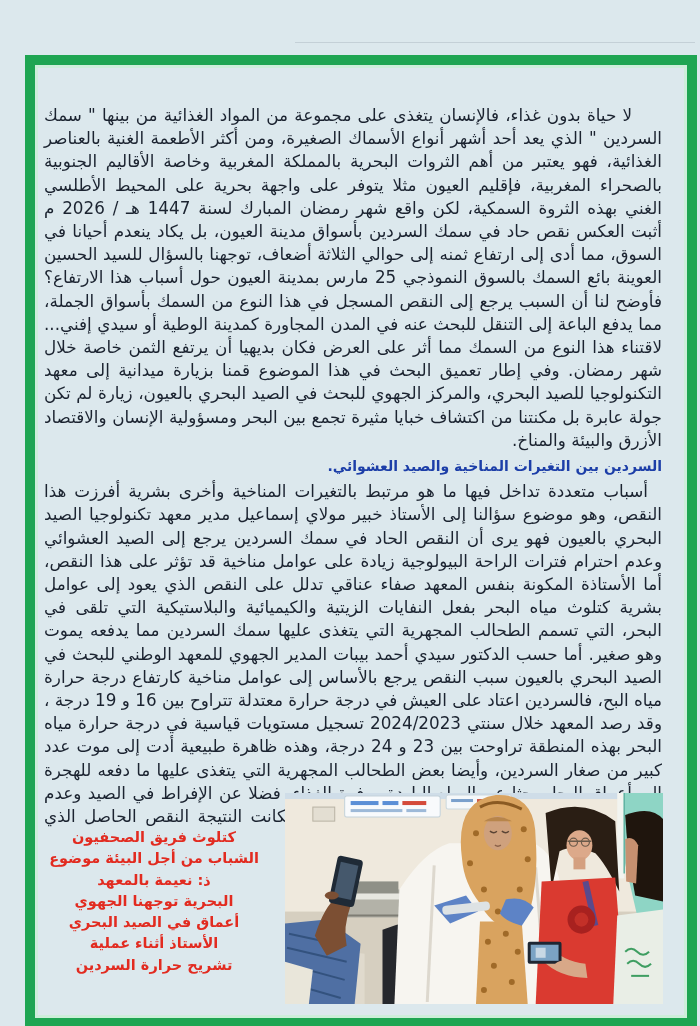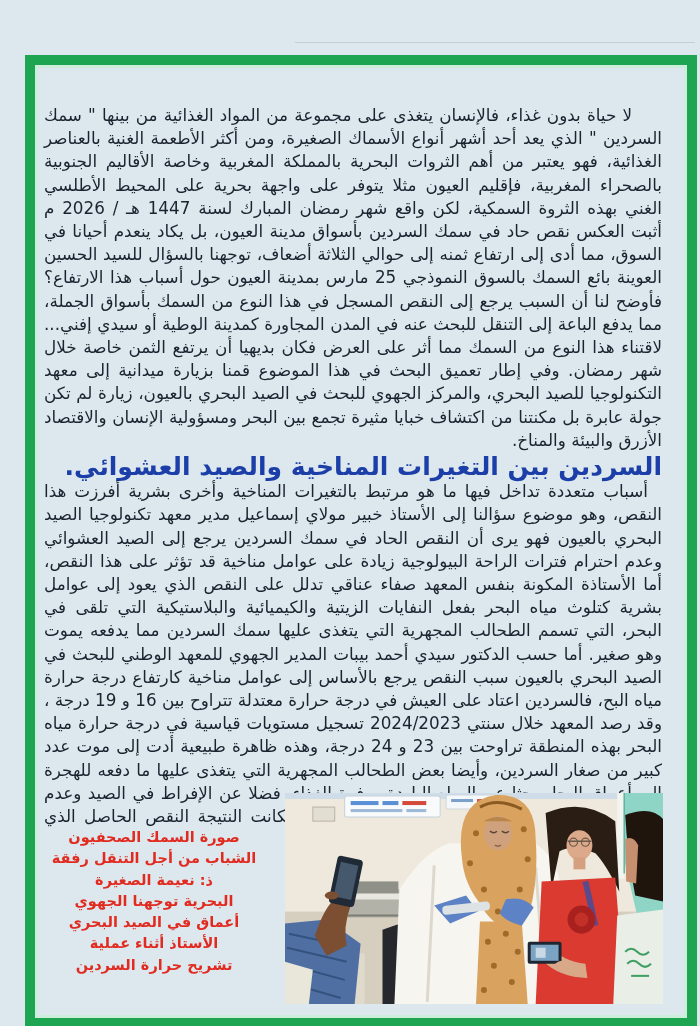--- a/index.html
+++ b/index.html
@@ -22,21 +22,21 @@
     direction:rtl;
     color:#1b2330;
     font-size:16.8px;line-height:23.2px;
     text-align:justify;
   }
   .article p{margin:0;}
   .p1{text-indent:30px;}
   .p2{text-indent:14px;}
   .heading{
     margin:3px 0 2px;
-    font-size:25px;font-weight:bold;
+    font-size:14px;font-weight:bold;
     color:#1c3ea8;
     text-align:right;direction:rtl;
   }
   .caption{
     position:absolute;left:46px;top:799px;width:216px;
     direction:rtl;text-align:center;
     color:#e22b20;font-weight:bold;
     font-size:14.5px;line-height:21.3px;
   }
   .photo{
@@ -54,23 +54,23 @@
 
   <div class="frame"></div>
 
   <div class="article">
     <p class="p1">لا حياة بدون غذاء، فالإنسان يتغذى على مجموعة من المواد الغذائية من بينها " سمك السردين " الذي يعد أحد أشهر أنواع الأسماك الصغيرة، ومن أكثر الأطعمة الغنية بالعناصر الغذائية، فهو يعتبر من أهم الثروات البحرية بالمملكة المغربية وخاصة الأقاليم الجنوبية بالصحراء المغربية، فإقليم العيون مثلا يتوفر على واجهة بحرية على المحيط الأطلسي الغني بهذه الثروة السمكية، لكن واقع شهر رمضان المبارك لسنة 1447 هـ / 2026 م أثبت العكس نقص حاد في سمك السردين بأسواق مدينة العيون، بل يكاد ينعدم أحيانا في السوق، مما أدى إلى ارتفاع ثمنه إلى حوالي الثلاثة أضعاف، توجهنا بالسؤال للسيد الحسين العوينة بائع السمك بالسوق النموذجي 25 مارس بمدينة العيون حول أسباب هذا الارتفاع؟ فأوضح لنا أن السبب يرجع إلى النقص المسجل في هذا النوع من السمك بأسواق الجملة، مما يدفع الباعة إلى التنقل للبحث عنه في المدن المجاورة كمدينة الوطية أو سيدي إفني... لاقتناء هذا النوع من السمك مما أثر على العرض فكان بديهيا أن يرتفع الثمن خاصة خلال شهر رمضان. وفي إطار تعميق البحث في هذا الموضوع قمنا بزيارة ميدانية إلى معهد التكنولوجيا للصيد البحري، والمركز الجهوي للبحث في الصيد البحري بالعيون، زيارة لم تكن جولة عابرة بل مكنتنا من اكتشاف خبايا مثيرة تجمع بين البحر ومسؤولية الإنسان والاقتصاد الأزرق والبيئة والمناخ.</p>
     <h2 class="heading">السردين بين التغيرات المناخية والصيد العشوائي.</h2>
     <p class="p2">أسباب متعددة تداخل فيها ما هو مرتبط بالتغيرات المناخية وأخرى بشرية أفرزت هذا النقص، وهو موضوع سؤالنا إلى الأستاذ خبير مولاي إسماعيل مدير معهد تكنولوجيا الصيد البحري بالعيون فهو يرى أن النقص الحاد في سمك السردين يرجع إلى الصيد العشوائي وعدم احترام فترات الراحة البيولوجية زيادة على عوامل مناخية قد تؤثر على هذا النقص، أما الأستاذة المكونة بنفس المعهد صفاء عناقي تدلل على النقص الذي يعود إلى عوامل بشرية كتلوث مياه البحر بفعل النفايات الزيتية والكيميائية والبلاستيكية التي تلقى في البحر، التي تسمم الطحالب المجهرية التي يتغذى عليها سمك السردين مما يدفعه يموت وهو صغير. أما حسب الدكتور سيدي أحمد بيبات المدير الجهوي للمعهد الوطني للبحث في الصيد البحري بالعيون سبب النقص يرجع بالأساس إلى عوامل مناخية كارتفاع درجة حرارة مياه البح، فالسردين اعتاد على العيش في درجة حرارة معتدلة تتراوح بين 16 و 19 درجة ، وقد رصد المعهد خلال سنتي 2024/2023 تسجيل مستويات قياسية في درجة حرارة مياه البحر بهذه المنطقة تراوحت بين 23 و 24 درجة، وهذه ظاهرة طبيعية أدت إلى موت عدد كبير من صغار السردين، وأيضا بعض الطحالب المجهرية التي يتغذى عليها ما دفعه للهجرة إلى أعماق البحار بحثا عن المياه الباردة ووفرة الغذاء، فضلا عن الإفراط في الصيد وعدم احترام تدابير الراحة البيولوجية كلها عوامل تتداخل فكانت النتيجة النقص الحاصل الذي نعيشه اليوم.</p>
   </div>
 
   <div class="caption">
-    <div>صورة السمك الصحفيون</div>
-    <div>الشباب من أجل التنقل رفقة</div>
-    <div>ذ: نعيمة الصغيرة</div>
+    <div>كتلوث فريق الصحفيون</div>
+    <div>الشباب من أجل البيئة موضوع</div>
+    <div>ذ: نعيمة بالمعهد</div>
     <div>البحرية توجهنا الجهوي</div>
     <div>أعماق في الصيد البحري</div>
     <div>الأستاذ أثناء عملية</div>
     <div>تشريح حرارة السردين</div>
   </div>
 
   <div class="photo">
     <svg viewBox="0 0 380 210" preserveAspectRatio="none">
 
       <rect width="380" height="210" fill="#efe9dd"></rect>

